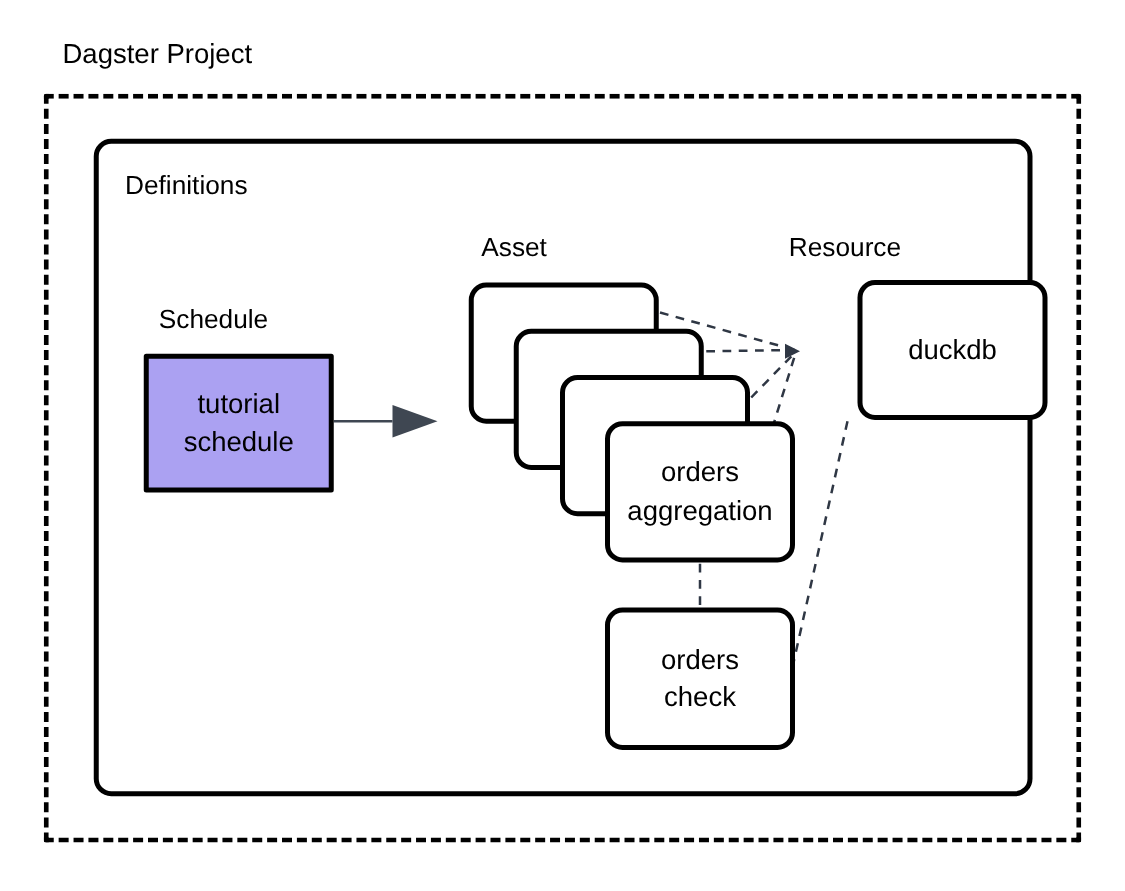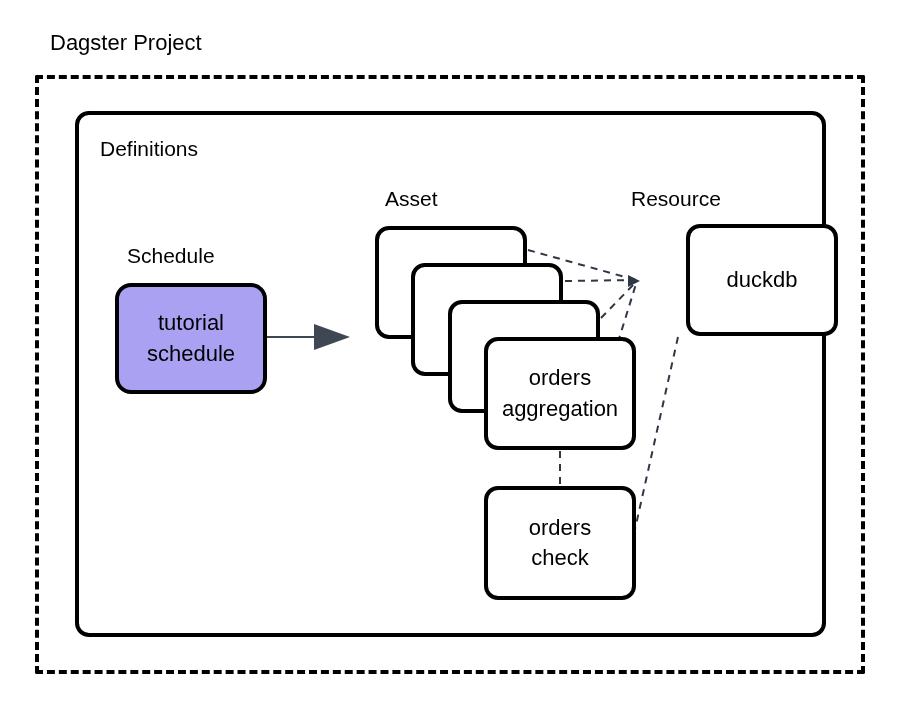--- a/index.html
+++ b/index.html
@@ -86,21 +86,21 @@
     left: 75px; top: 111px;
     width: 751px; height: 526px;
     border: 4px solid #000000;
     border-radius: 14px;
     background: #ffffff;
   }
   #schedule-box {
     left: 115px; top: 283px;
     width: 152px; height: 111px;
     background: var(--schedule-fill, #aba1f2);
-    border-radius: 16px;
+    border-radius: 2px;
   }
   .asset-card {
     position: absolute;
     box-sizing: border-box;
     width: 152px; height: 113px;
     border: 4px solid #000000;
     border-radius: 14px;
     background: #ffffff;
   }
   #asset-card-1 { left: 375px; top: 226px; }

